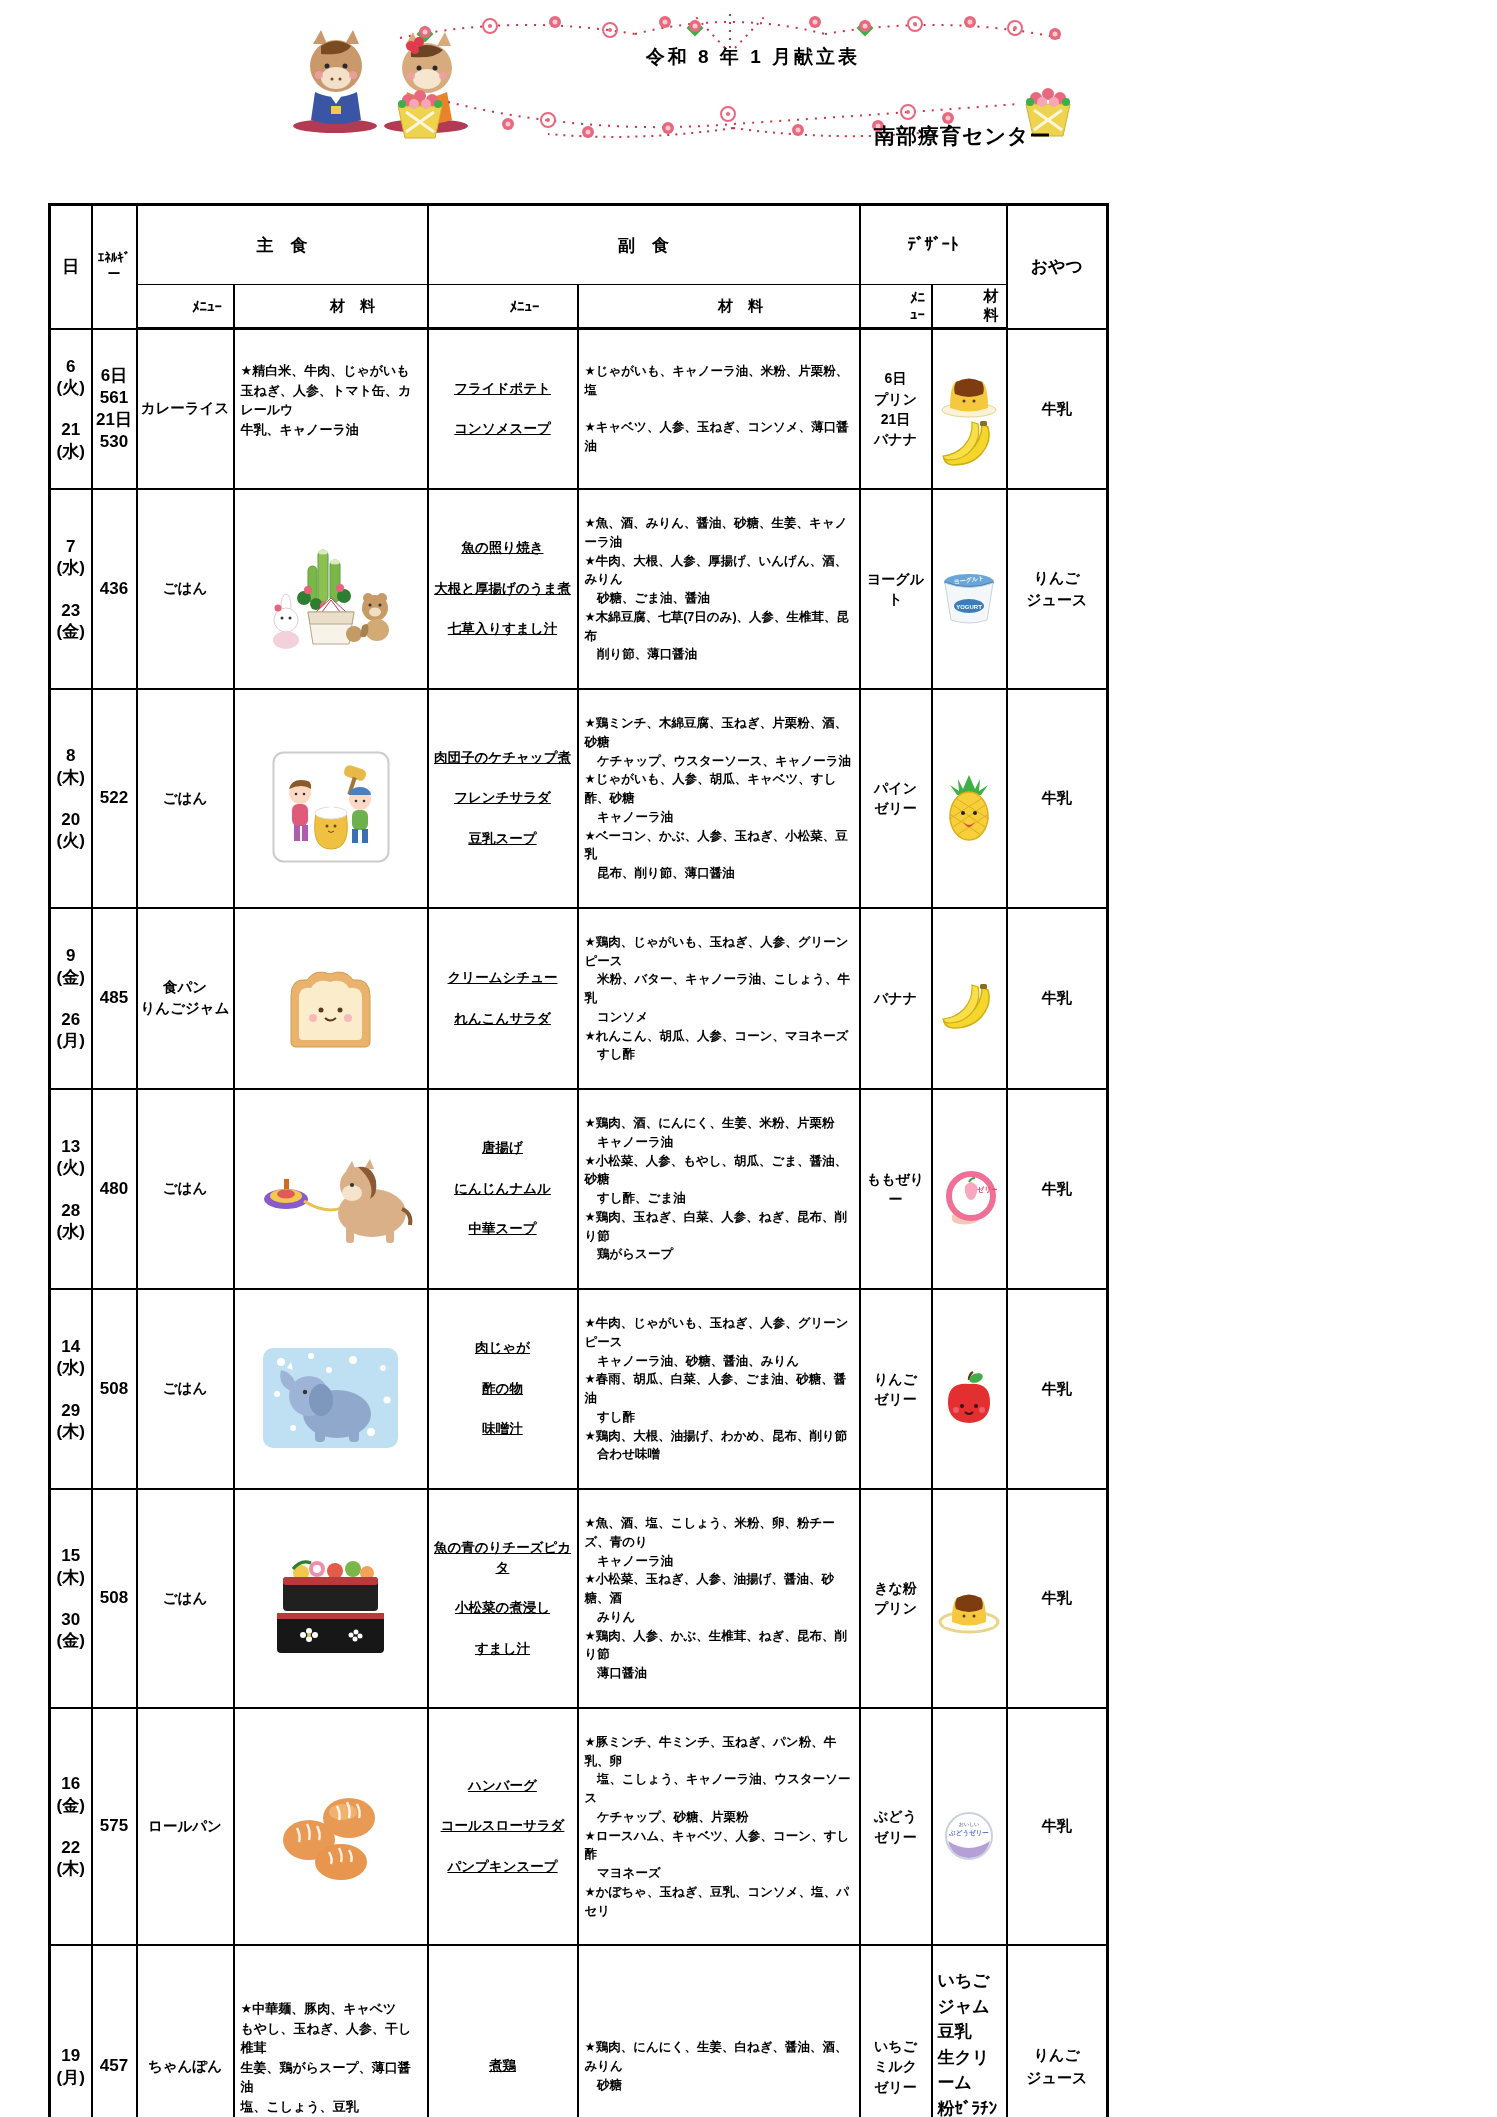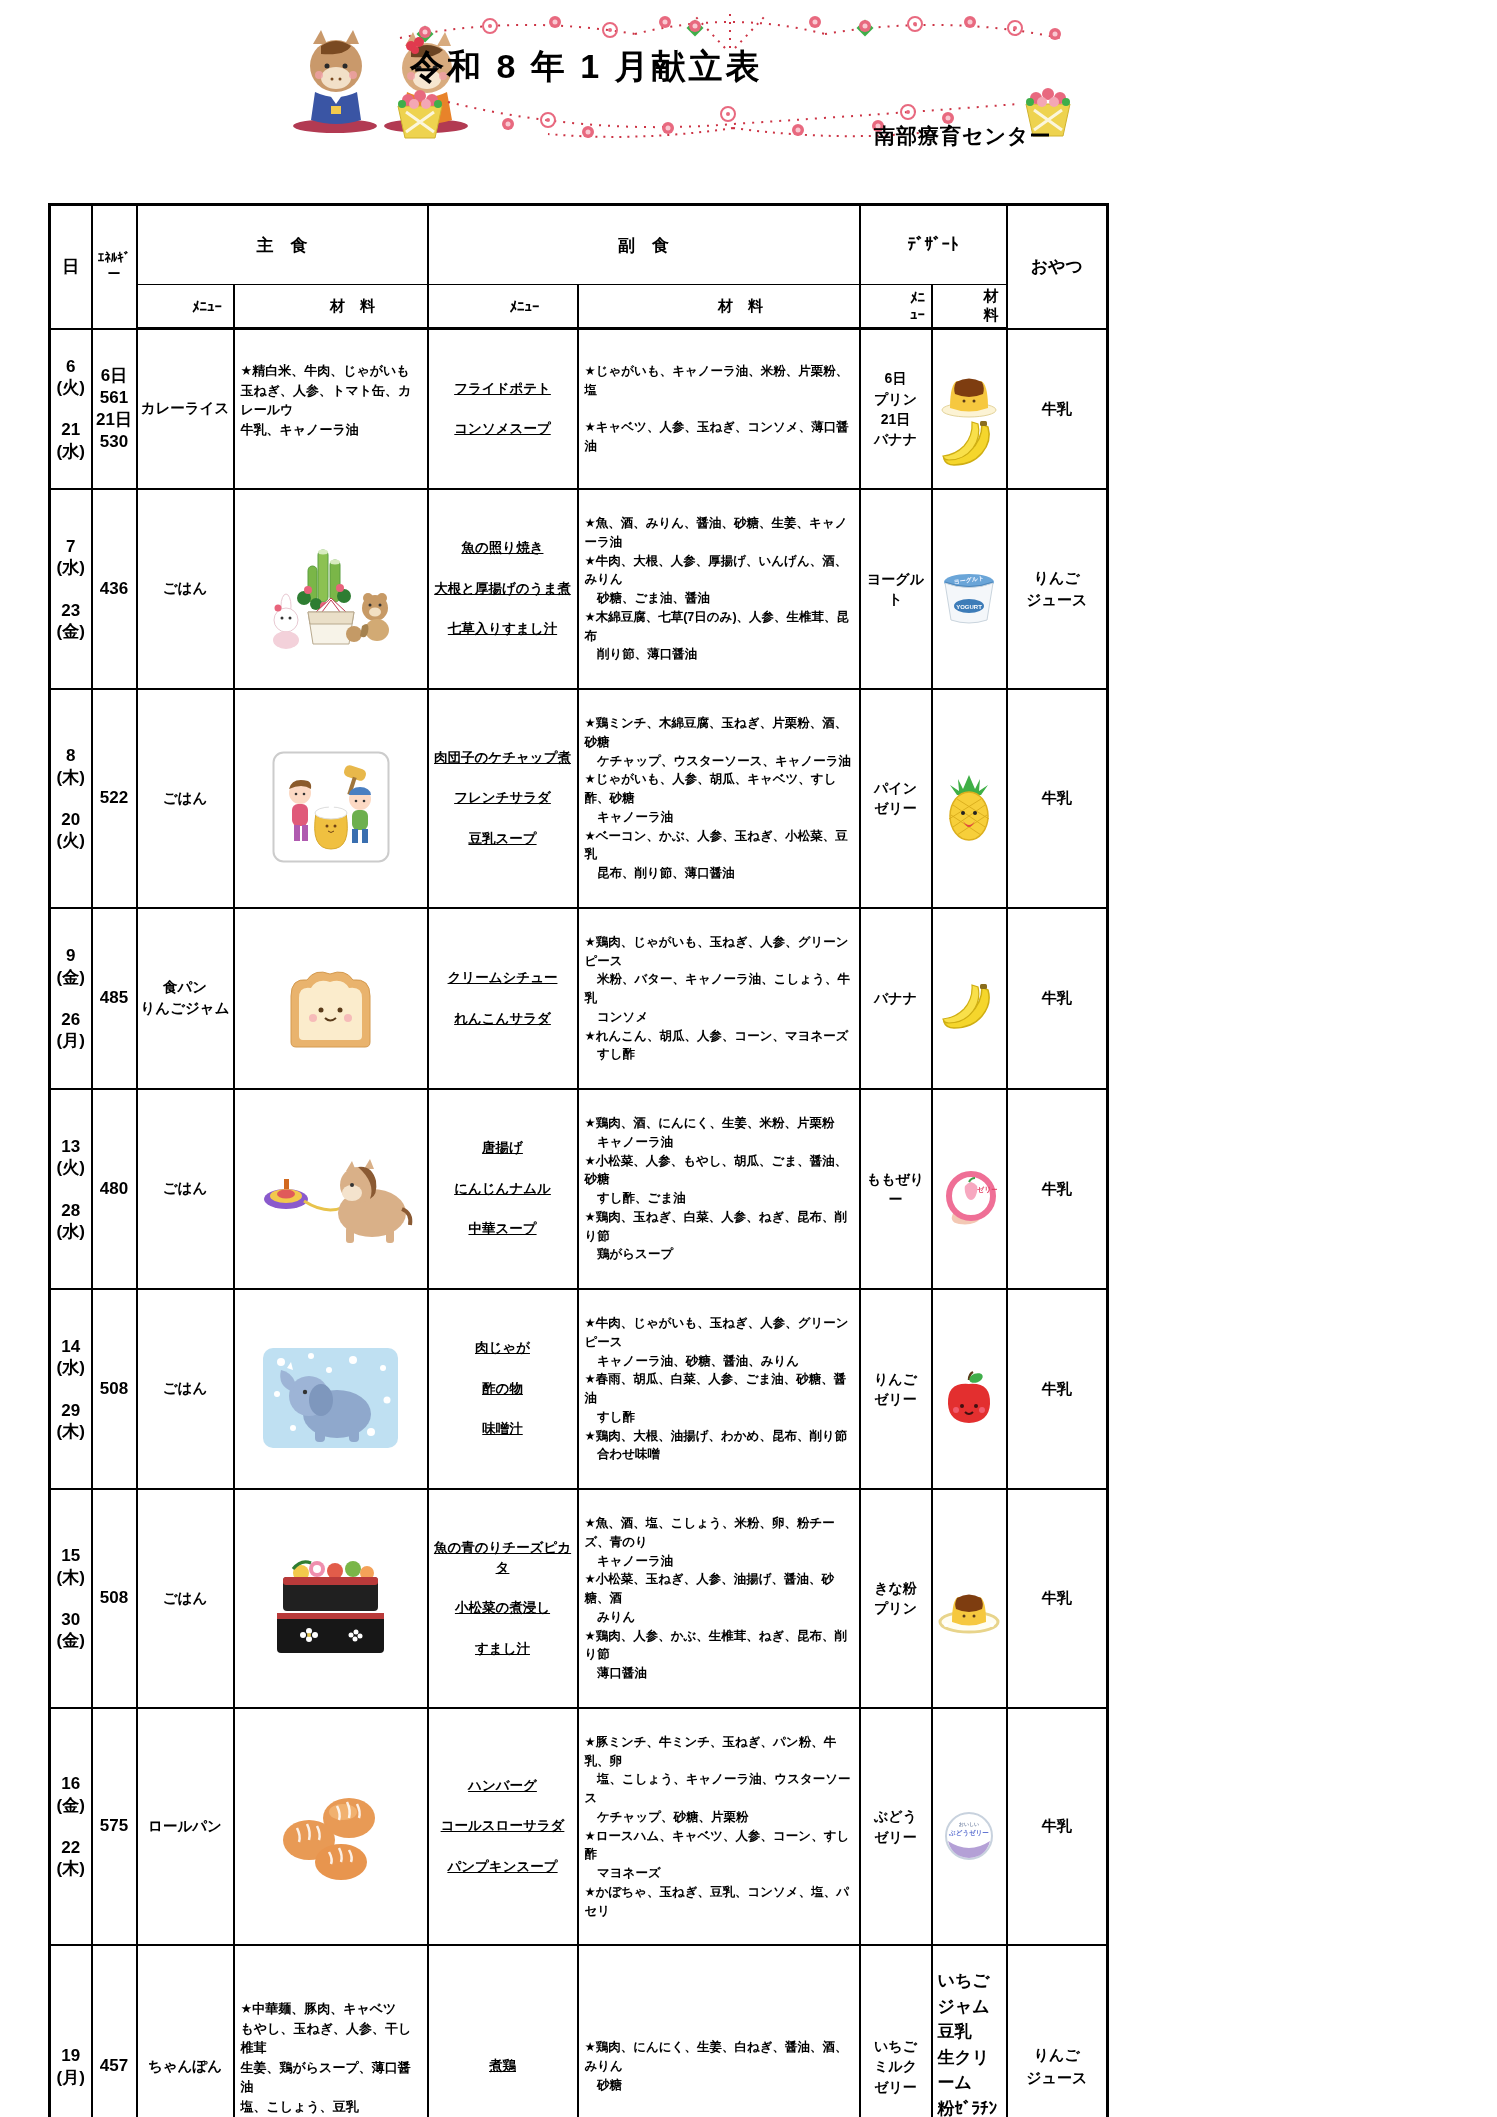--- a/index.html
+++ b/index.html
@@ -3,22 +3,22 @@
 <meta charset="utf-8">
 <style>
   html,body{margin:0;padding:0;background:#fff;}
   .page{position:relative;width:1497px;height:2117px;background:#ffffff;
         font-family:"Liberation Sans","DejaVu Sans",sans-serif;color:#000;overflow:hidden;}
 
   
   .horses{position:absolute;left:283px;top:26px;}
   .garland-top{position:absolute;left:395px;top:8px;}
   .garland-bottom{position:absolute;left:388px;top:84px;}
-  .title{position:absolute;left:410px;top:44px;width:450px;text-align:left;
-         font-size:34px;font-weight:bold;letter-spacing:3px;white-space:nowrap;}
+  .title{position:absolute;left:410px;top:44px;width:450px;text-align:right;
+         font-size:19px;font-weight:bold;letter-spacing:3px;white-space:nowrap;}
   .center-name{position:absolute;left:874px;top:122px;font-size:21px;font-weight:bold;letter-spacing:1px;}
 
   
   .menu-table{position:absolute;left:48px;top:203px;width:1058px;border-collapse:collapse;table-layout:fixed;}
   .menu-table th,.menu-table td{border:2px solid #000;padding:2px;font-weight:bold;
          vertical-align:middle;text-align:center;white-space:pre-line;overflow:hidden;}
   .menu-table{border:3px solid #000;}
   thead tr.tophead th{height:74px;font-size:17px;border-bottom:1px solid #000;}
   thead tr.subhead th{height:28px;font-size:15px;border-top:1px solid #000;border-bottom:3px solid #000;padding-left:46px;}
   .c-day{font-size:17px;line-height:1.25;}

